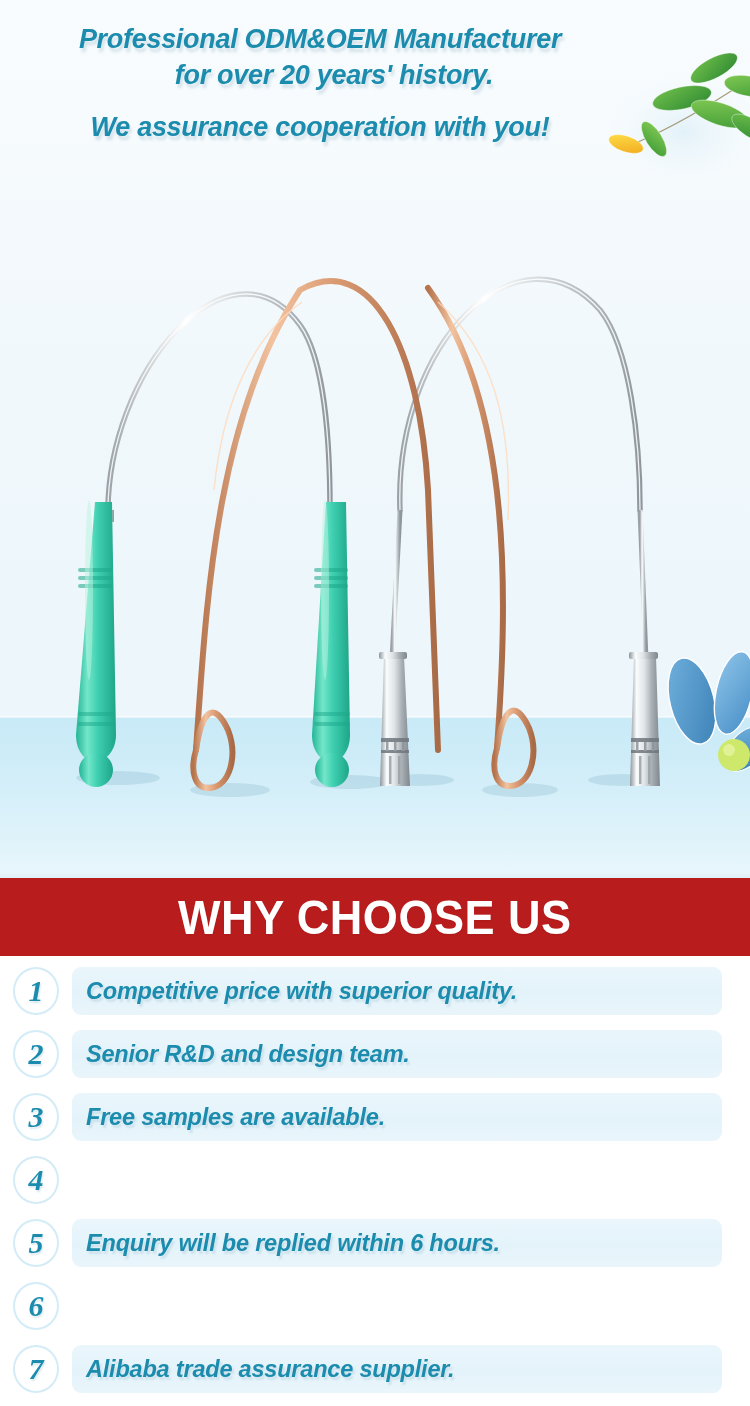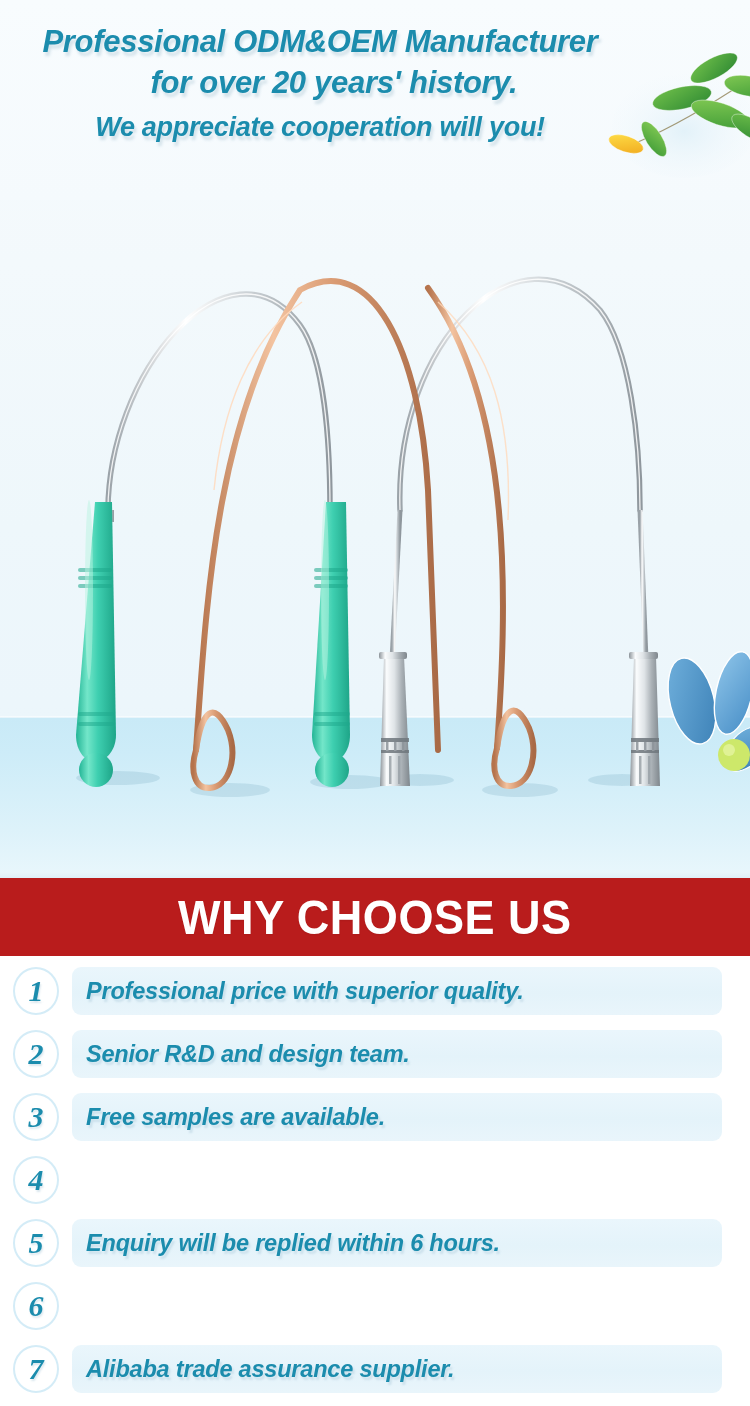--- a/index.html
+++ b/index.html
@@ -19,21 +19,21 @@
   }
   .hero-head {
     position:absolute; left:0; top:0; width:750px; height:200px;
     background:linear-gradient(180deg,#f8fcfe 0%,#f5fafd 100%);
   }
   .headline {
     position:absolute; left:0; top:22px; width:640px;
     text-align:center;
     font-style:italic; font-weight:bold;
     color:#1b8cad;
-    font-size:31px; line-height:1.32;
+    font-size:27px; line-height:1.32;
     letter-spacing:-0.3px;
     text-shadow:2px 4px 3px rgba(140,175,195,0.33);
   }
   .headline .l1 { display:block; }
   .headline .l2 { display:block;margin-left:28px; }
   .subline {
     position:absolute; left:0; top:112px; width:640px;
     text-align:center;
     font-style:italic; font-weight:bold;
     color:#1b8cad; font-size:27px;
@@ -119,21 +119,21 @@
 
 <div class="page">
 
   <div class="hero">
     <div class="hero-head"></div>
 
     <div class="headline">
       <span class="l1">Professional ODM&amp;OEM Manufacturer</span>
       <span class="l2">for over 20 years' history.</span>
     </div>
-    <div class="subline">We appreciate cooperation will you!</div>
+    <div class="subline">We assurance cooperation with you!</div>
 
     <svg class="leaf-deco" viewBox="0 0 160 140">
       <defs>
         <radialGradient id="glowL" cx="50%" cy="55%" r="60%">
           <stop offset="0%" stop-color="#dff0f8" stop-opacity="0.85"></stop>
           <stop offset="100%" stop-color="#f5fafd" stop-opacity="0"></stop>
         </radialGradient>
         <linearGradient id="lg1" x1="0" y1="0" x2="1" y2="1">
           <stop offset="0%" stop-color="#6fbf4a"></stop>
             <stop offset="100%" stop-color="#2f8a33"></stop>
@@ -303,21 +303,21 @@
 
   <div class="list">
 
     <div class="row">
       <div class="num-wrap">
         <div class="num-circle">
           <span>1</span>
         </div>
       </div>
       <div class="pill">
-        <div class="pill-text">Professional price with superior quality.</div>
+        <div class="pill-text">Competitive price with superior quality.</div>
       </div>
     </div>
 
     <div class="row">
       <div class="num-wrap">
         <div class="num-circle">
           <span>2</span>
         </div>
       </div>
       <div class="pill">

